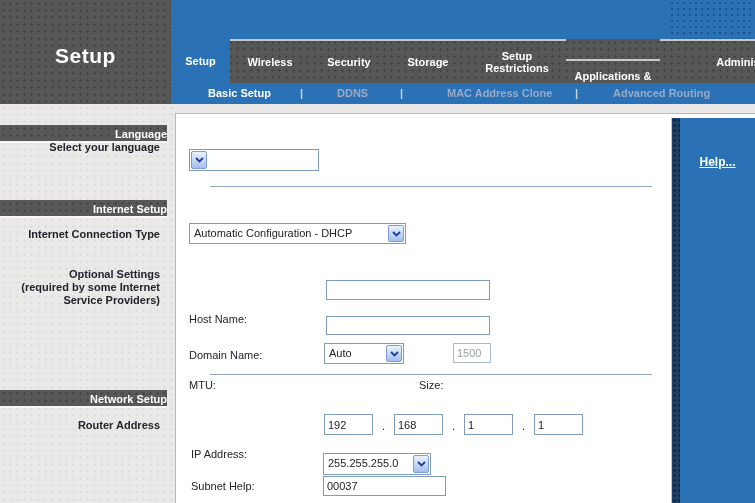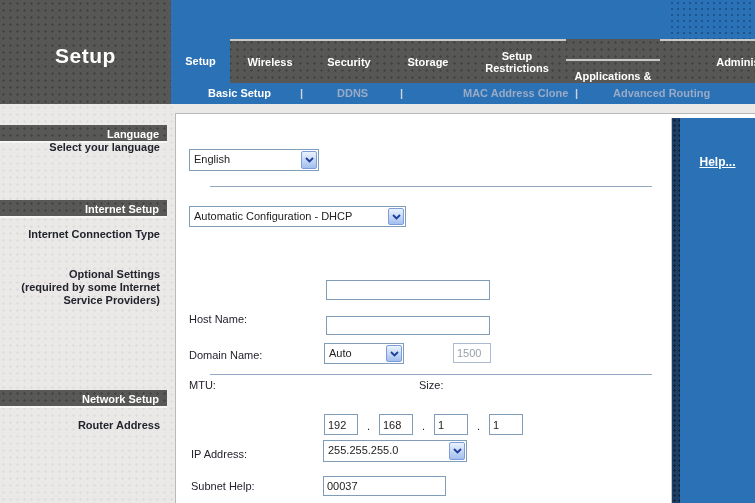--- a/index.html
+++ b/index.html
@@ -44,21 +44,21 @@
   }
   .subnav .sn { position:absolute; top:4px; color:#9aabc6; white-space:nowrap; }
   .subnav .sn.active { color:#ffffff; }
   .subnav .sep { position:absolute; top:4px; color:#c9d4e3; }
 
   
   .sidebar { position:absolute; left:0; top:104px; width:175px; height:399px; background-color:#eae9e7; }
   .side-bar-header {
     position:absolute; left:0; width:167px; height:18px;
     background-color:#585856; color:#fff; font-size:11px; font-weight:bold;
-    text-align:right; line-height:18px; padding-right:8px;
+    text-align:right; line-height:18px; padding-right:0;
     border-bottom:2px solid #f8f7f5;
   }
   .side-label {
     position:absolute; right:15px; left:2px; text-align:right;
     color:#23232e; font-size:11px; font-weight:bold; line-height:13px;
   }
 
   
   .panel {
     position:absolute; left:175px; top:113px; width:580px; height:390px;
@@ -75,21 +75,21 @@
     position:absolute; border:1px solid #7f9db9; background:#fff;
     display:flex; align-items:stretch; font-size:11px; color:#222; cursor:default;
   }
   .sel .v { flex:1; padding:3px 0 0 4px; white-space:nowrap; overflow:hidden; }
   .sel .b {
     width:16px; margin:1px; border:1px solid #7e9cdb; border-radius:2px;
     background:linear-gradient(180deg,#eaf2fd 0%,#c3d6f5 55%,#a2bfee 100%);
     display:flex; align-items:center; justify-content:center; flex:0 0 auto;
   }
   .iprow { position:absolute; left:148px; top:300px; display:flex; align-items:flex-end; }
-  .iprow .ipinp { position:static; width:34px; height:21px; }
+  .iprow .ipinp { position:static; width:49px; height:21px; }
   .iprow .dot { width:21px; text-align:center; font-size:11px; color:#23232e; padding-bottom:3px; }
 
   
   .help-panel {
     position:absolute; left:671px; top:118px; width:84px; height:385px;
     background:#2a71b5; border-left:1px solid #c6c6c4; display:flex;
   }
   .help-strip {
     width:8px; height:100%; background-color:#1d3f66;
     background-image: radial-gradient(rgba(0,0,0,0.4) 1px, transparent 1.3px); background-size:5px 5px;
@@ -132,21 +132,21 @@
     <div class="tab t7">
         <span>Administration</span>
       </div>
   </div>
 
   <div class="subnav">
     <span class="sn active" style="left:37px">Basic Setup</span>
     <span class="sep" style="left:129px">|</span>
     <span class="sn" style="left:166px">DDNS</span>
     <span class="sep" style="left:229px">|</span>
-    <span class="sn" style="left:292px">MAC Address Clone</span>
+    <span class="sn" style="left:276px">MAC Address Clone</span>
     <span class="sep" style="left:404px">|</span>
     <span class="sn" style="left:442px">Advanced Routing</span>
   </div>
 
   <div class="sidebar dots-light">
     <div class="side-bar-header dots-dark" style="top:21px">Language</div>
     <div class="side-label" style="top:37px">Select your language</div>
 
     <div class="side-bar-header dots-dark" style="top:96px">Internet Setup</div>
     <div class="side-label" style="top:124px">Internet Connection Type</div>
@@ -156,31 +156,30 @@
       <span style="display:block">Service Providers)</span>
     </div>
 
     <div class="side-bar-header dots-dark" style="top:286px">Network Setup</div>
     <div class="side-label" style="top:315px">Router Address</div>
   </div>
 
   <div class="panel">
 
     <div class="sel" style="left:13px; top:35px; width:130px; height:22px">
-      <span class="v">English</span>
       <span class="b">
         <svg width="9" height="6" viewBox="0 0 9 6">
             <path d="M1 1 L4.5 4.5 L8 1" fill="none" stroke="#1c3e9c" stroke-width="1.8"></path>
           </svg>
       </span>
     </div>
 
     <div class="hr" style="left:34px; top:72px; width:442px"></div>
 
-    <div class="sel" style="left:13px; top:92px; width:217px; height:21px">
+    <div class="sel" style="left:13px; top:109px; width:217px; height:21px">
       <span class="v">Automatic Configuration - DHCP</span>
       <span class="b">
         <svg width="9" height="6" viewBox="0 0 9 6">
             <path d="M1 1 L4.5 4.5 L8 1" fill="none" stroke="#1c3e9c" stroke-width="1.8"></path>
           </svg>
       </span>
     </div>
 
     <span class="flabel" style="left:13px; top:169px">Host Name:</span>
     <input class="inp" style="left: 150px; top: 166px; width: 164px; height: 20px;" value="">
@@ -207,21 +206,21 @@
       <input class="inp ipinp" value="192" style="">
       <span class="dot">.</span>
       <input class="inp ipinp" value="168" style="">
       <span class="dot">.</span>
       <input class="inp ipinp" value="1" style="">
       <span class="dot">.</span>
       <input class="inp ipinp" value="1" style="">
     </div>
 
     <span class="flabel" style="left:15px; top:336px">Subnet Help:</span>
-    <div class="sel" style="left:147px; top:326px; width:144px; height:22px">
+    <div class="sel" style="left:147px; top:339px; width:108px; height:22px">
       <span class="v">255.255.255.0</span>
       <span class="b">
         <svg width="9" height="6" viewBox="0 0 9 6">
             <path d="M1 1 L4.5 4.5 L8 1" fill="none" stroke="#1c3e9c" stroke-width="1.8"></path>
           </svg>
       </span>
     </div>
 
     <span class="flabel" style="left:15px; top:368px">Device Name:</span>
     <input class="inp" style="left: 147px; top: 362px; width: 123px; height: 20px;" value="00037">

